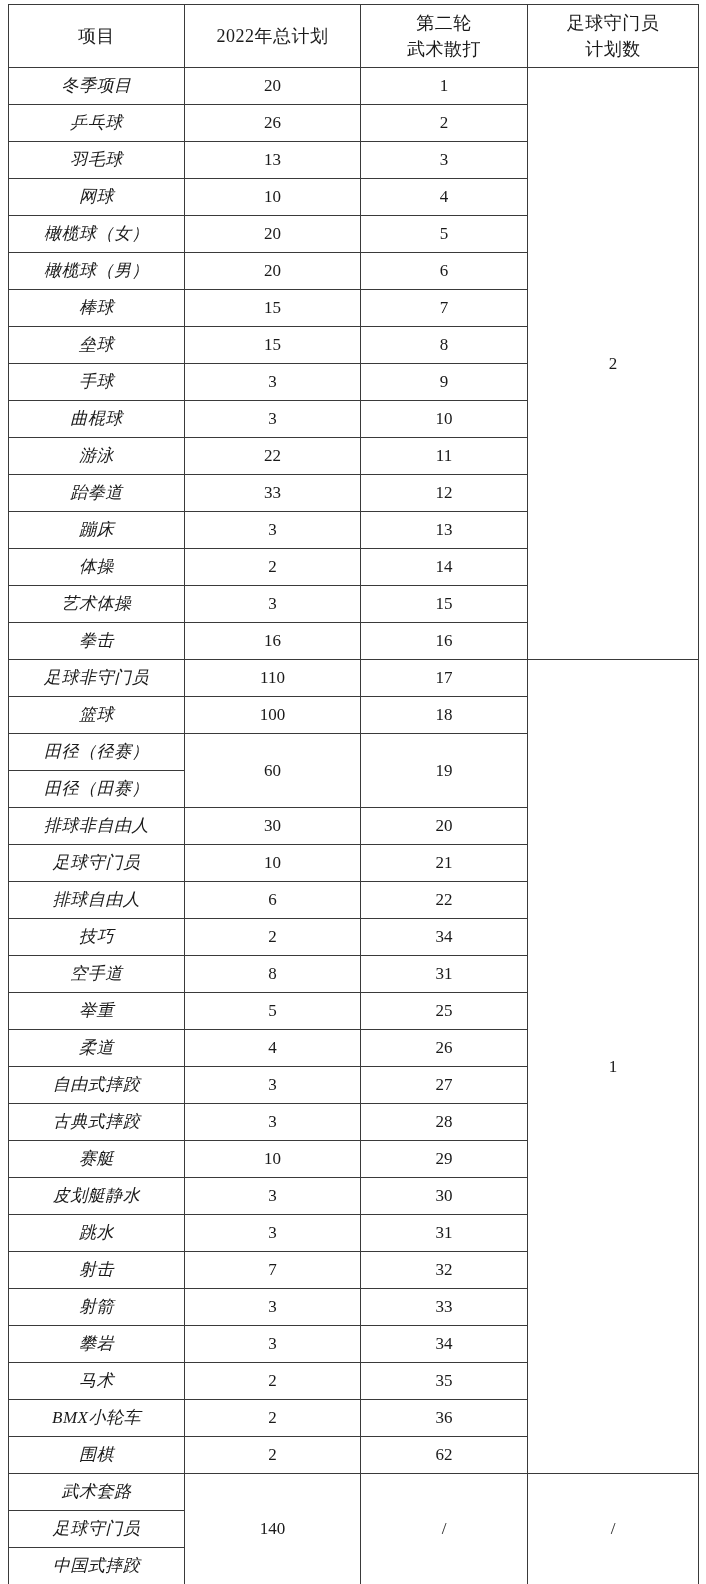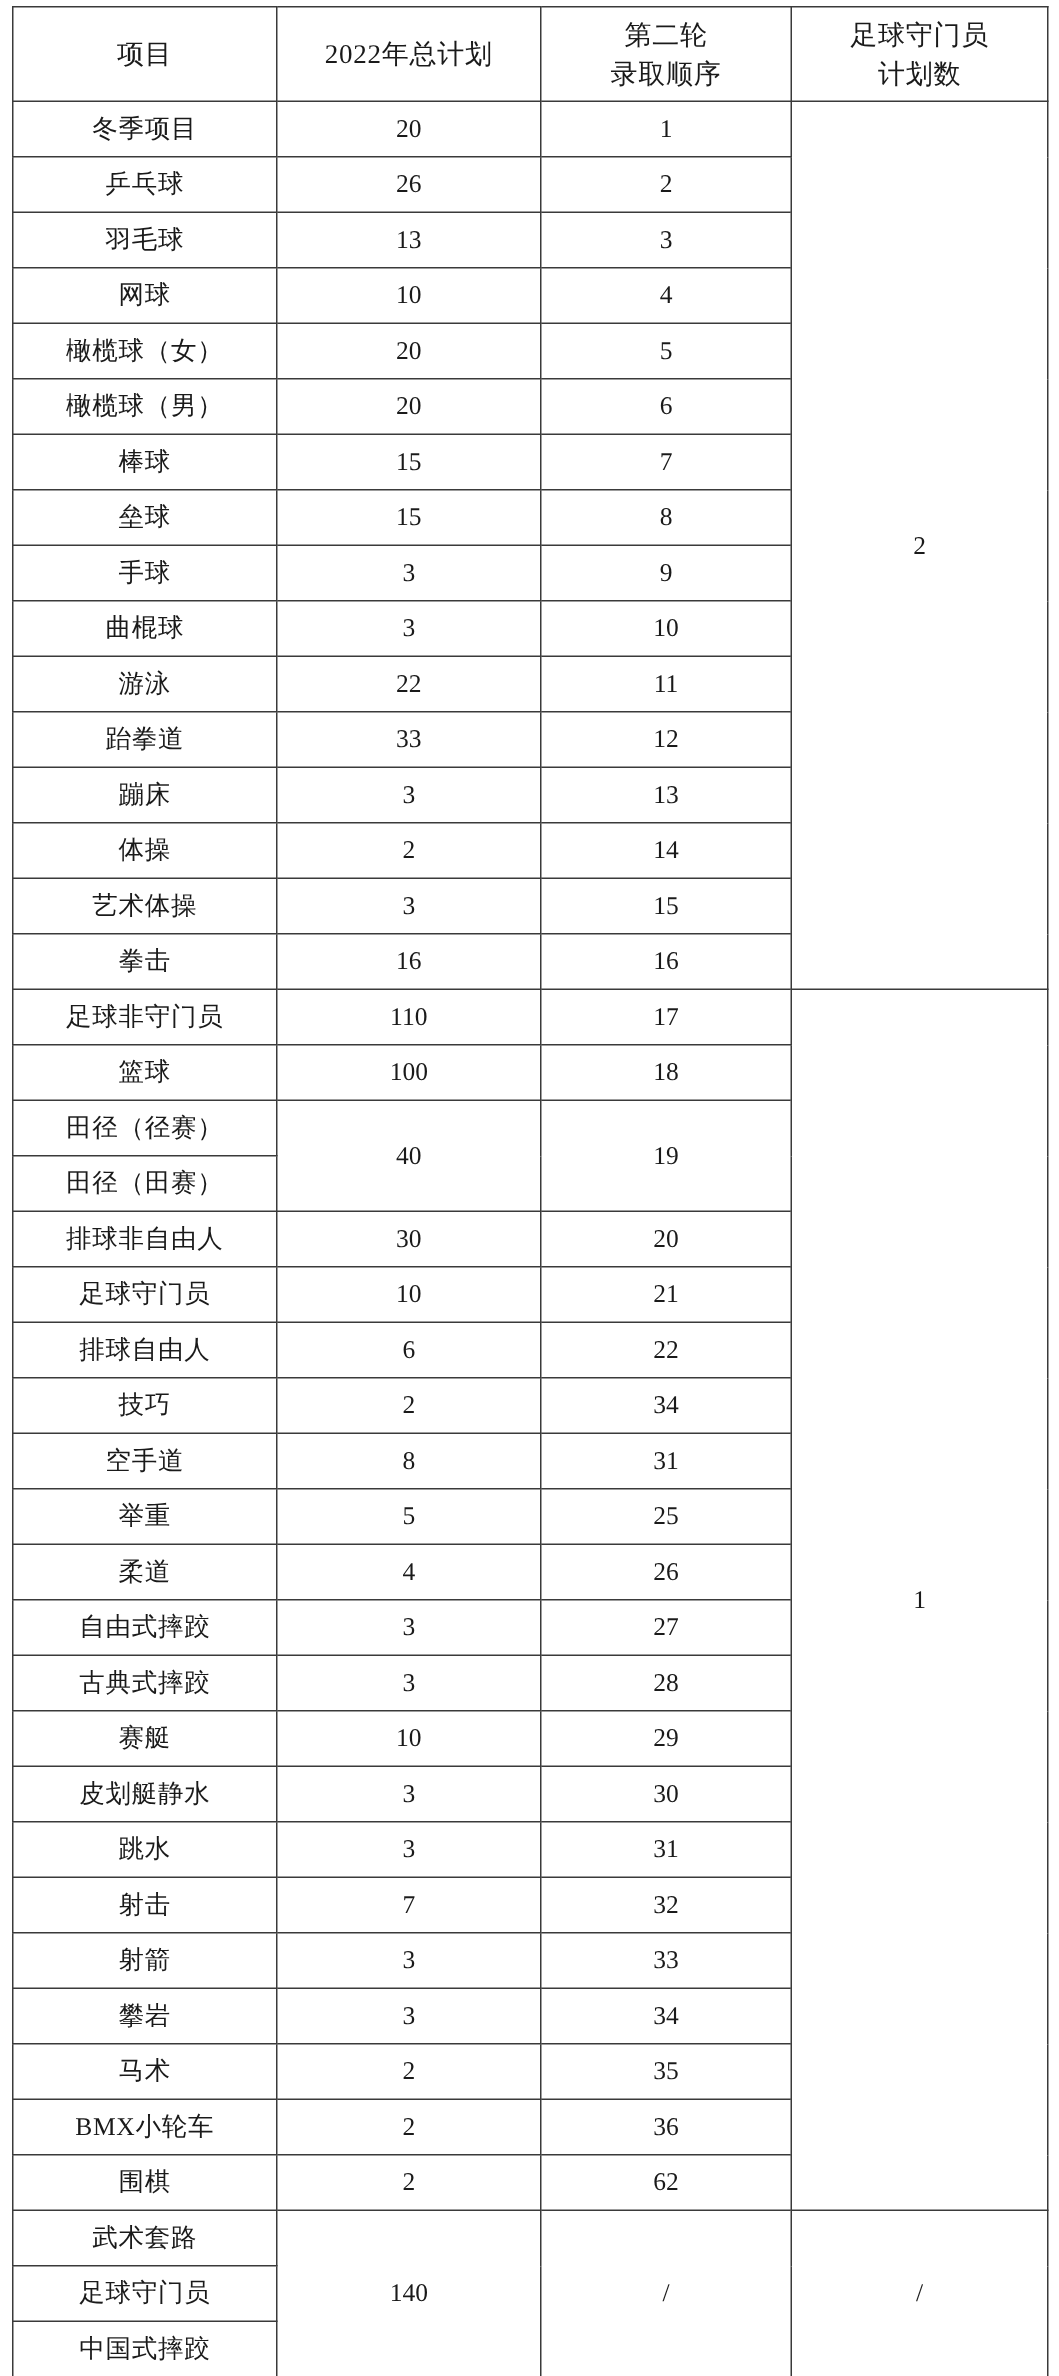--- a/index.html
+++ b/index.html
@@ -42,20 +42,21 @@
     font-size: 18px;
     letter-spacing: 0.5px;
   }
   .hdr-two-line {
     display: block;
     line-height: 1.45;
   }
   td.label {
     font-size: 17px;
     letter-spacing: 0.5px;
+    font-style: italic;
   }
   td.num {
     font-size: 17px;
     font-family: "Liberation Serif", "DejaVu Serif", serif;
   }
   td.big {
     font-size: 18px;
   }
   .slash {
     font-size: 18px;
@@ -71,21 +72,21 @@
         <col class="c1">
         <col class="c2">
         <col class="c3">
     </colgroup>
     <thead>
       <tr>
         <th>项目</th>
         <th>2022年总计划</th>
         <th>
           <span class="hdr-two-line">第二轮</span>
-          <span class="hdr-two-line">录取顺序</span>
+          <span class="hdr-two-line">武术散打</span>
         </th>
         <th>
           <span class="hdr-two-line">足球守门员</span>
           <span class="hdr-two-line">计划数</span>
         </th>
       </tr>
     </thead>
     <tbody>
 
       <tr>
@@ -176,21 +177,21 @@
         <td class="num">17</td>
         <td class="big" rowspan="22">1</td>
       </tr>
       <tr>
         <td class="label">篮球</td>
         <td class="num">100</td>
         <td class="num">18</td>
       </tr>
       <tr>
         <td class="label">田径（径赛）</td>
-        <td class="num" rowspan="2">40</td>
+        <td class="num" rowspan="2">60</td>
         <td class="num" rowspan="2">19</td>
       </tr>
       <tr>
         <td class="label">田径（田赛）</td>
       </tr>
       <tr>
         <td class="label">排球非自由人</td>
         <td class="num">30</td>
         <td class="num">20</td>
       </tr>

